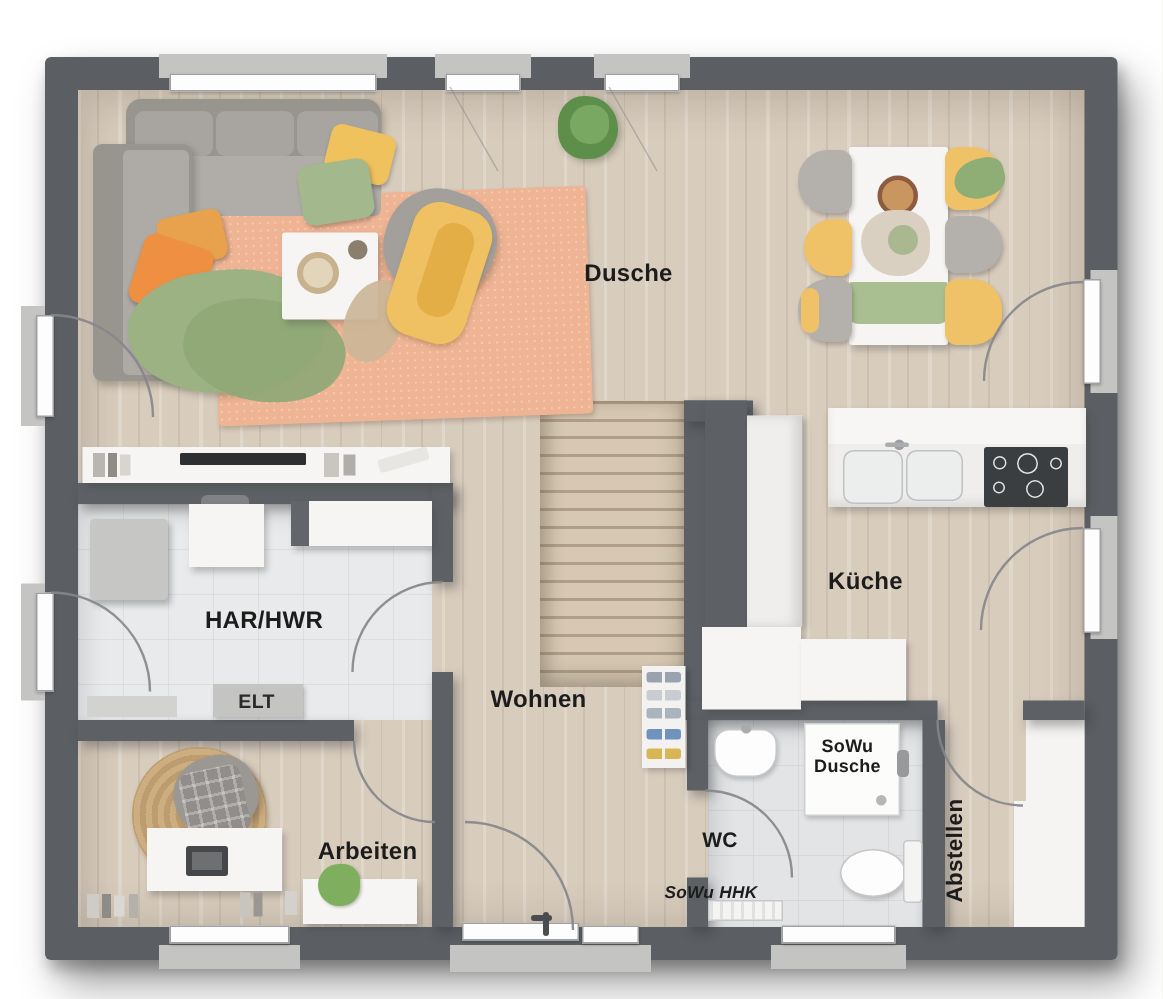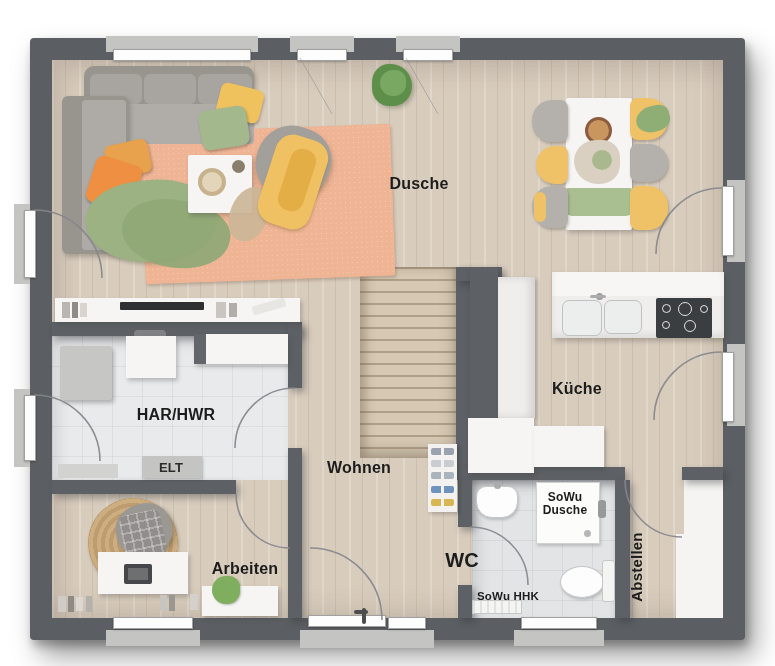--- a/index.html
+++ b/index.html
@@ -210,22 +210,22 @@
       <path d="M300,58 L332,114"></path>
       <path d="M406,58 L438,114"></path>
     </g>
   </svg>
 
   <div class="a lbl" style="left:419px;top:184px;font-size:16px;">Dusche</div>
   <div class="a lbl" style="left:577px;top:389px;font-size:16px;text-align:right;">Küche</div>
   <div class="a lbl" style="left:176px;top:415px;font-size:16px;">HAR/HWR</div>
   <div class="a lbl" style="left:359px;top:468px;font-size:16px;">Wohnen</div>
   <div class="a lbl" style="left:245px;top:569px;font-size:16px;">Arbeiten</div>
-  <div class="a lbl" style="left:462px;top:560px;font-size:20px;">WC</div>
+  <div class="a lbl" style="left:480px;top:560px;font-size:14px;">WC</div>
   <div class="a lbl" style="left:637px;top:567px;font-size:15px;transform:translate(-50%,-50%) rotate(-90deg);">Abstellen</div>
   <div class="a lbl" style="left:171px;top:468px;font-size:13px;color:#2b2b2b;">ELT</div>
   <div class="a lbl" style="left:565px;top:504px;font-size:12px;">
     <div>SoWu</div>
     <div>Dusche</div>
   </div>
-  <div class="a lbl" style="left:508px;top:596px;font-size:11.5px;">SoWu HHK</div>
+  <div class="a lbl" style="left:474px;top:596px;font-size:11.5px;font-style:italic;">SoWu HHK</div>
 
 </div>
 
 </body></html>

